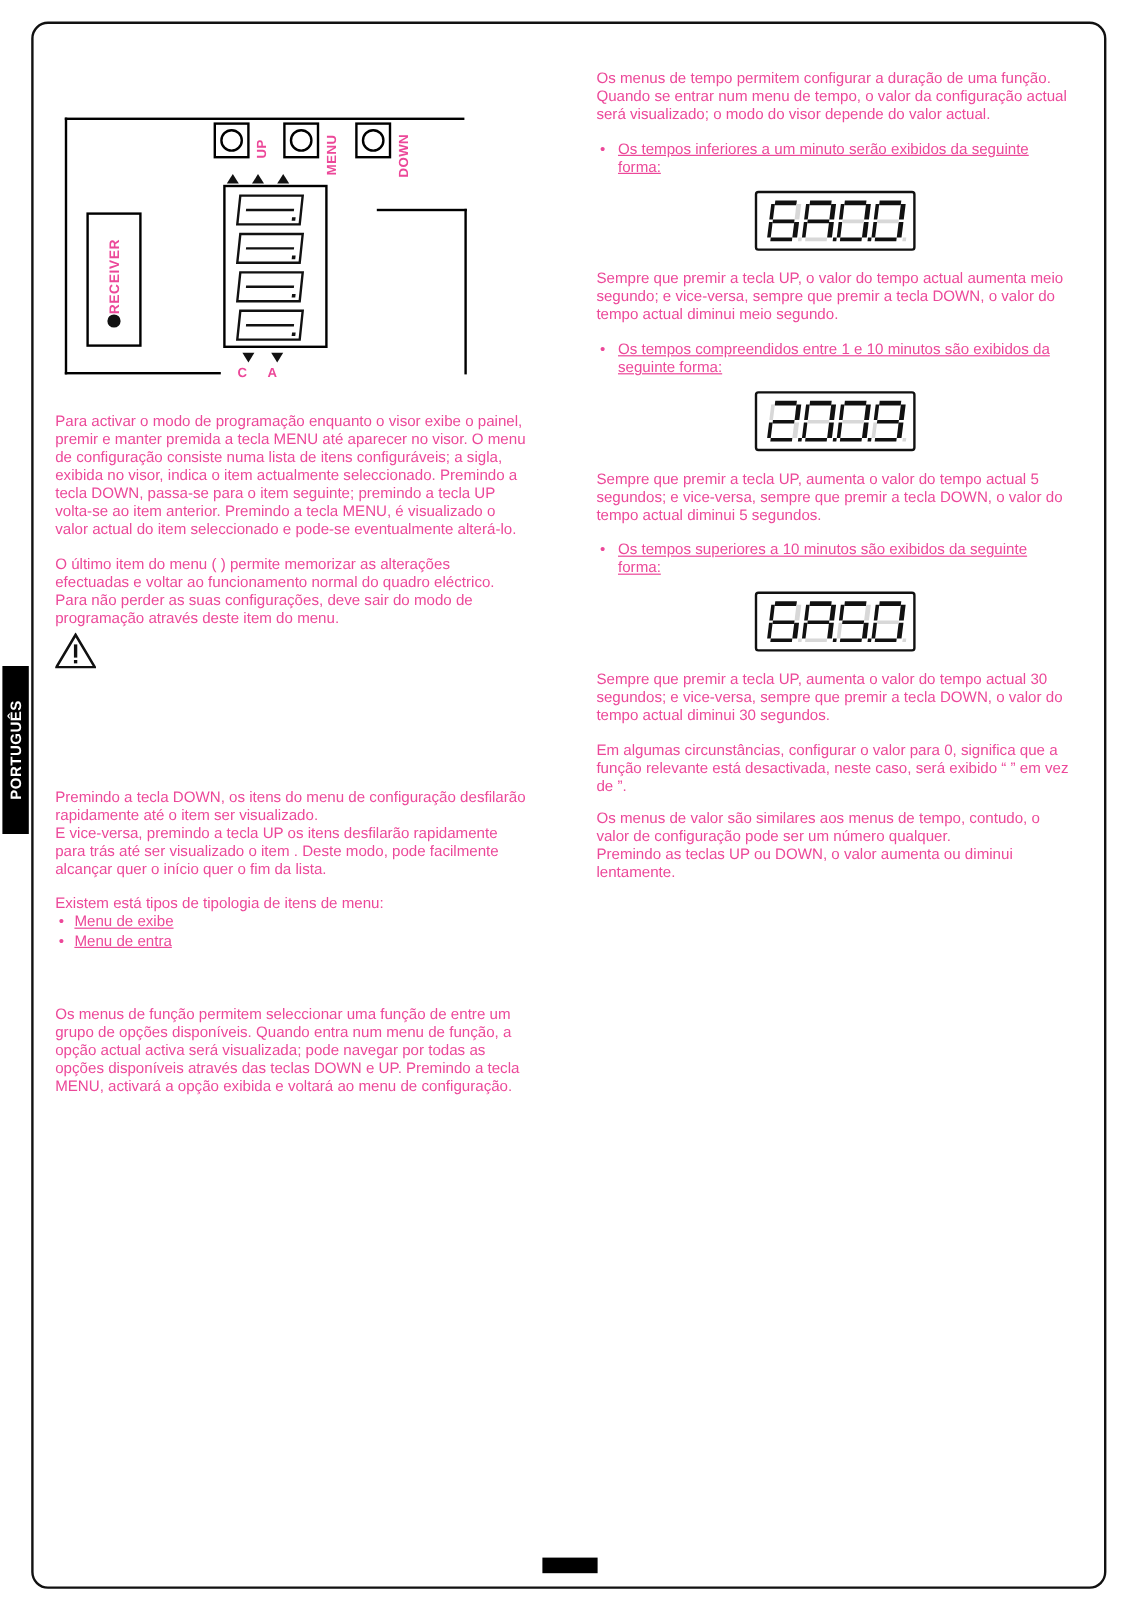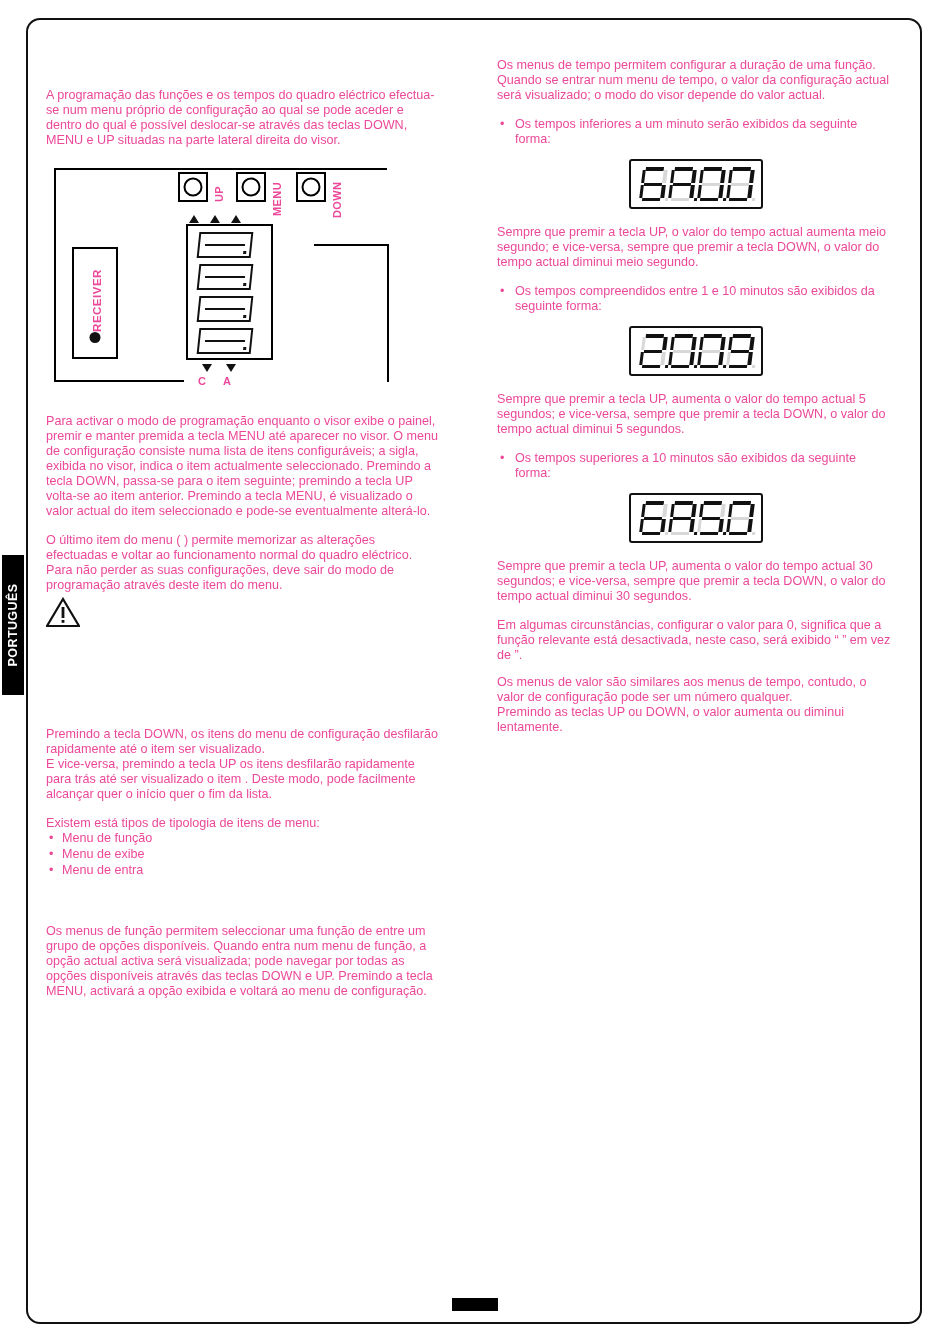--- a/index.html
+++ b/index.html
@@ -77,20 +77,21 @@
   p {
     margin: 0 0 14px 0;
   }
   p.tight {
     margin: 0;
   }
   ul.bullets {
     margin: 0 0 12px 0;
     padding-left: 16px;
     list-style: none;
+    text-decoration: underline;
   }
   ul.bullets li {
     position: relative;
     margin-bottom: 1px;
   }
   ul.bullets li::before {
     content: "\2022";
     position: absolute;
     left: -13px;
     top: 0;
@@ -326,21 +327,20 @@
 <div class="page">
 
   <div class="page-border"></div>
 
   <div class="side-tab">
     <span>PORTUGUÊS</span>
   </div>
 
   <div class="col col-left">
 
-    <p>A programação das funções e os tempos do quadro eléctrico efectua-se num menu próprio de configuração ao qual se pode aceder e dentro do qual é possível deslocar-se através das teclas DOWN, MENU e UP situadas na parte lateral direita do visor.</p>
 
     
     <div class="diagram">
       <div class="board-outline"></div>
       <div class="board-outline2"></div>
 
       <div class="receiver">
         <div class="label">RECEIVER</div>
         <div class="dot"></div>
       </div>
@@ -406,21 +406,20 @@
       <polygon points="17,2 33,29 1,29" fill="none" stroke="#111" stroke-width="2.2"></polygon>
       <rect x="15.6" y="10" width="2.8" height="11" fill="#111"></rect>
       <rect x="15.6" y="23" width="2.8" height="2.8" fill="#111"></rect>
     </svg>
 
     <p class="tight">Premindo a tecla DOWN, os itens do menu de configuração desfilarão rapidamente até o item        ser visualizado.</p>
     <p>E vice-versa, premindo a tecla UP os itens desfilarão rapidamente para trás até ser visualizado o item        . Deste modo, pode facilmente alcançar quer o início quer o fim da lista.</p>
 
     <p class="tight">Existem está tipos de tipologia de itens de menu:</p>
     <ul class="bullets">
-      <li>Menu de função</li>
       <li>Menu de exibe</li>
       <li>Menu de entra</li>
     </ul>
 
     <div class="spacer-lg"></div>
 
     <p>Os menus de função permitem seleccionar uma função de entre um grupo de opções disponíveis. Quando entra num menu de função, a opção actual activa será visualizada; pode navegar por todas as opções disponíveis através das teclas DOWN e UP. Premindo a tecla MENU, activará a opção exibida e voltará ao menu de configuração.</p>
   </div>
 
   <div class="col col-right">

